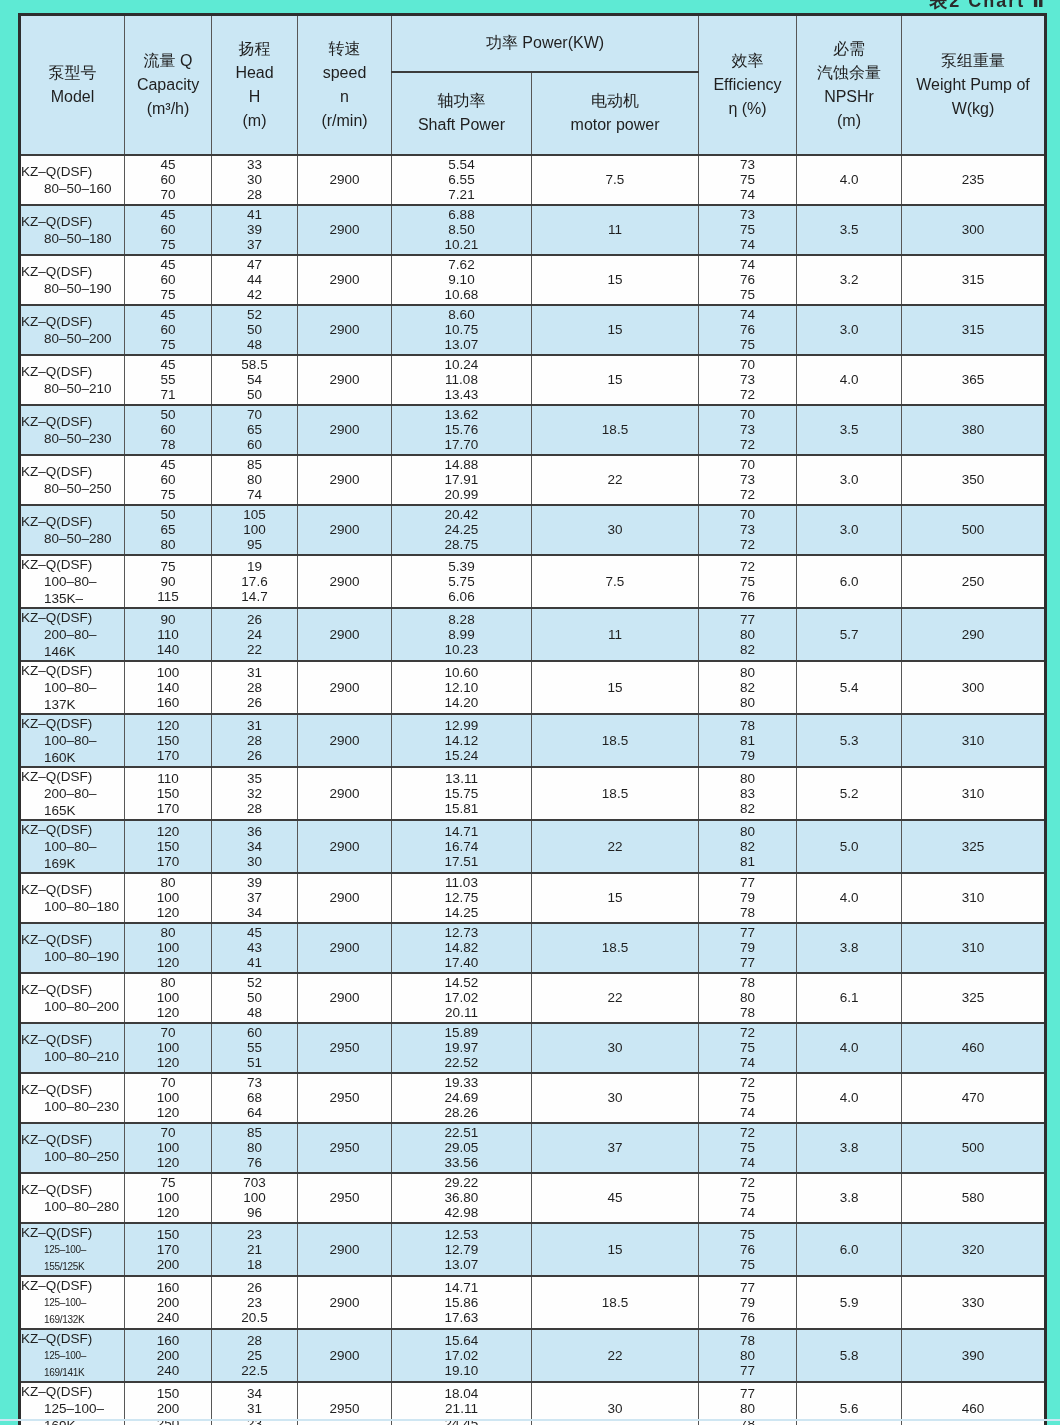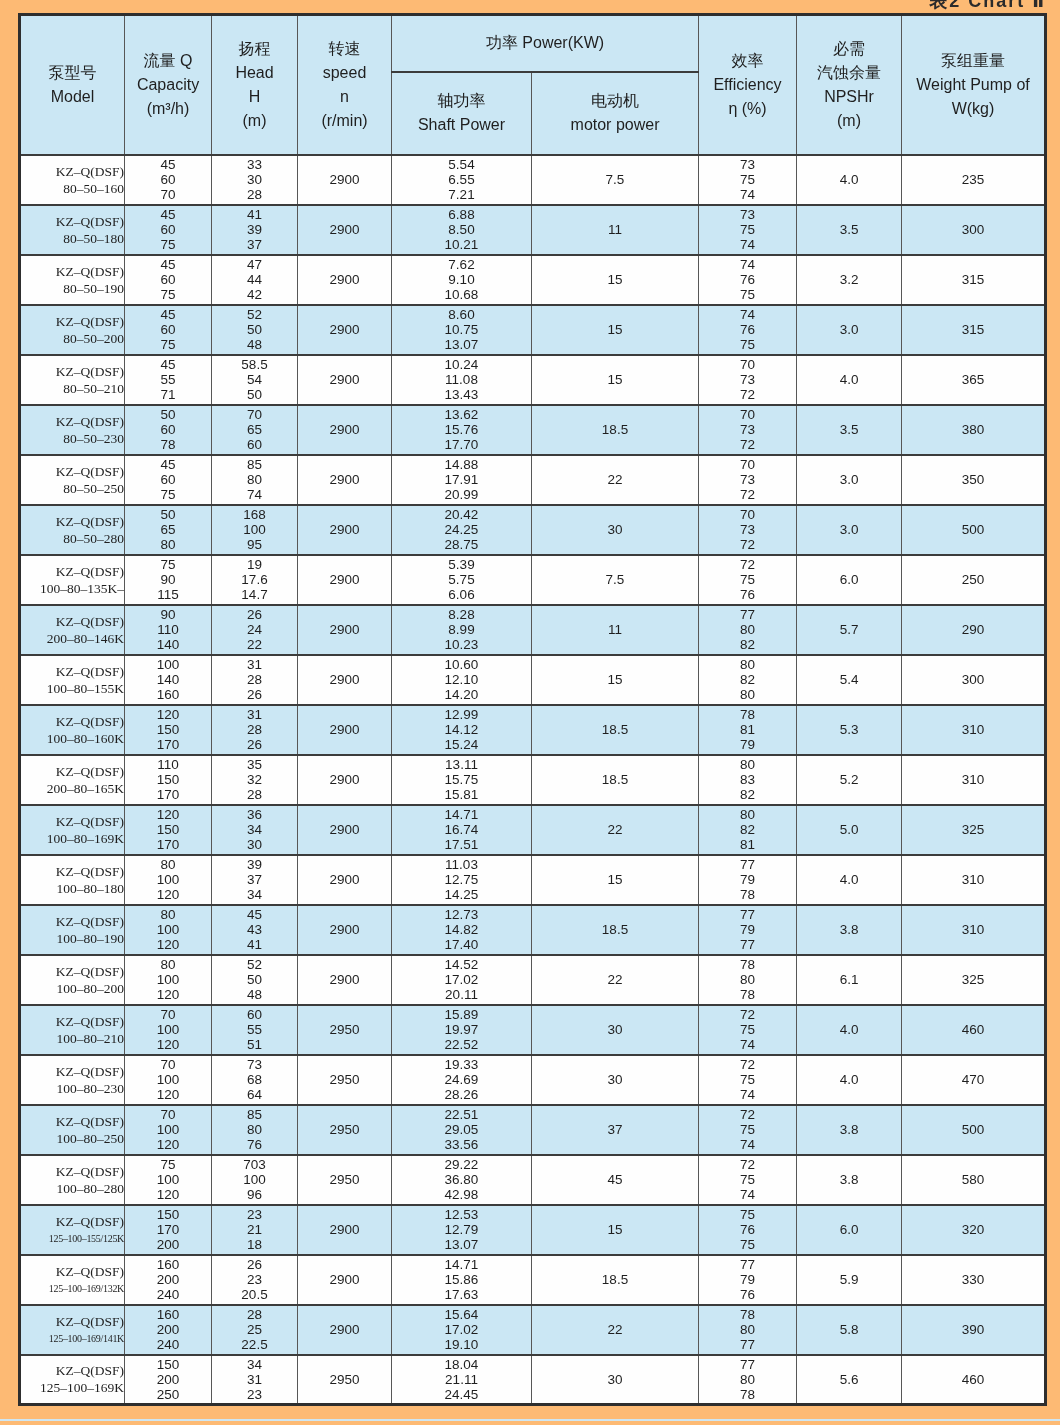--- a/index.html
+++ b/index.html
@@ -5,21 +5,21 @@
   html, body {
     margin: 0;
     padding: 0;
     background: #ffffff;
     font-family: "Liberation Sans", "DejaVu Sans", sans-serif;
   }
   .page {
     position: relative;
     width: 1060px;
     height: 1425px;
-    background: #fdba74;
+    background: #5eead4;
     overflow: hidden;
   }
   
   .caption-clip {
     position: absolute;
     top: 0;
     right: 14px;
     height: 12px;
     overflow: hidden;
   }
@@ -65,27 +65,26 @@
     font-size: 13.5px;
     color: #1f1f1f;
     text-align: center;
     vertical-align: middle;
     white-space: pre-line;
     line-height: 15px;
     background: #fefefe;
   }
   tbody tr.alt td { background: #cbe7f4; }
   td.model {
-    text-align: right;
+    text-align: left;
     padding-left: 10px;
     white-space: normal;
-    font-family: Liberation Serif, serif;
   }
   td.model .m1 { font-size: 13.5px; line-height: 17px; }
-  td.model .m2 { font-size: 13.5px; line-height: 17px; }
+  td.model .m2 { font-size: 13.5px; line-height: 17px; padding-left: 23px; }
   td.model .m2.small { font-size: 10px; letter-spacing: -0.3px; }
   .bottom-strip {
     position: absolute;
     left: 0;
     width: 1060px;
     top: 1419px;
     height: 2px;
     background: #cfe6f2;
   }
 </style>
@@ -300,21 +299,21 @@
           <td>350</td>
         </tr>
         <tr class="alt">
           <td class="model">
             <div class="m1">KZ–Q(DSF)</div>
             <div class="m2">80–50–280</div>
           </td>
           <td>50
 65
 80</td>
-          <td>168
+          <td>105
 100
 95</td>
           <td>2900</td>
           <td>20.42
 24.25
 28.75</td>
           <td>30</td>
           <td>70
 73
 72</td>
@@ -361,21 +360,21 @@
           <td>11</td>
           <td>77
 80
 82</td>
           <td>5.7</td>
           <td>290</td>
         </tr>
         <tr>
           <td class="model">
             <div class="m1">KZ–Q(DSF)</div>
-            <div class="m2">100–80–155K</div>
+            <div class="m2">100–80–137K</div>
           </td>
           <td>100
 140
 160</td>
           <td>31
 28
 26</td>
           <td>2900</td>
           <td>10.60
 12.10

